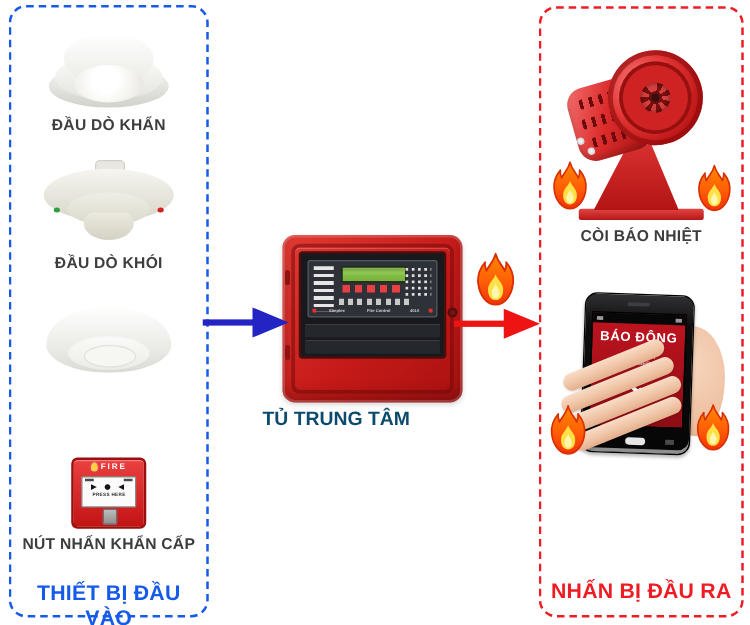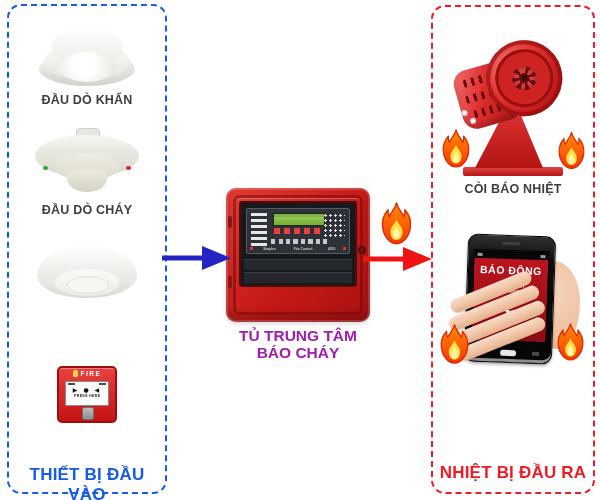--- a/index.html
+++ b/index.html
@@ -58,21 +58,21 @@
   .board{position:absolute;left:5px;right:5px;top:5px;height:44px;background:#2e3238;border:1px solid #565b63;border-radius:2px;}
   .lcd{position:absolute;left:26px;top:4px;width:50px;height:11px;background:linear-gradient(#8dc84a,#79b23a);box-shadow:inset 0 3px 0 rgba(0,0,0,.12),inset 0 6px 0 rgba(255,255,255,.08);border:1px solid #1d2a10;}
   .ind{position:absolute;left:4px;top:4px;width:16px;height:36px;background:repeating-linear-gradient(180deg,#e6e6e6 0 3px,transparent 3px 6px);}
   .keypad{position:absolute;right:4px;top:4px;width:22px;height:26px;background-image:radial-gradient(circle,#e2e2e2 1px,transparent 1.4px);background-size:5px 5px;}
   .redbtns{position:absolute;left:27px;top:19px;width:49px;height:6px;background:repeating-linear-gradient(90deg,#e84040 0 6px,#2e3238 6px 10px);}
   .greybtns{position:absolute;left:24px;top:30px;width:58px;height:5px;background:repeating-linear-gradient(90deg,#c9c9c9 0 4px,#2e3238 4px 7.5px);}
   .face-strip{position:absolute;left:3px;right:3px;bottom:1px;display:flex;justify-content:space-between;align-items:center;height:7px;}
   .face-strip span{color:#cfcfcf;font-size:6px;transform:scale(.55);font-weight:bold;white-space:nowrap;}
   .fs-dot{display:block;width:3px;height:3px;background:#e23333;}
   .band{position:absolute;left:3px;right:3px;height:10px;background:#24272c;border-top:1px solid #3a3e44;border-radius:1px;}
-  .panel-label{position:absolute;left:210px;top:327px;width:176px;text-align:center;color:#a21caf;font-weight:bold;font-size:15.5px;line-height:17px;}
+  .panel-label{position:absolute;left:210px;top:327px;width:176px;color:#0c4a6e;font-weight:bold;font-size:15.5px;line-height:17px;}
 
   
   .arrow{position:absolute;}
 
   
   .flame{position:absolute;z-index:6;}
 
   
   .siren{position:relative;width:120px;height:138px;}
   .sr-base{position:absolute;left:10px;bottom:2px;width:100px;height:9px;background:linear-gradient(#e34545,#b51616);border-radius:2px;}
@@ -139,21 +139,21 @@
     <div class="slot" style="top:122px">
       <div class="smoke">
           <div class="stub"></div>
           <div class="body"></div>
           <div class="ring"></div>
           <div class="cyl"></div>
           <div class="led-g"></div>
           <div class="led-r"></div>
         </div>
     </div>
-    <div class="dev-label" style="top:197px">ĐẦU DÒ CHÁY</div>
+    <div class="dev-label" style="top:197px">ĐẦU DÒ KHÓI</div>
 
     <div class="slot" style="top:240px">
       <div class="carbon">
           <div class="body"></div>
           <div class="face"></div>
           <div class="inner"></div>
         </div>
     </div>
 
     <div class="slot" style="top:360px">
@@ -166,20 +166,21 @@
           <div class="cp-marks">
               <i></i>
               <i></i>
             </div>
           <div class="cp-arrows">▶ ● ◀</div>
           <div class="cp-press">PRESS HERE</div>
         </div>
         <div class="cp-tab"></div>
       </div>
     </div>
+    <div class="dev-label" style="top:422px">NÚT NHẤN KHẨN CẤP</div>
 
     <div class="section-title" style="top:459px">THIẾT BỊ ĐẦU VÀO</div>
   </div>
 
   <div class="cabinet">
     <div class="cab-frame"></div>
     <div class="hinge" style="top:28px"></div>
     <div class="hinge" style="top:88px"></div>
     <div class="cab-window">
       <div class="board">
@@ -197,21 +198,20 @@
         </div>
       </div>
       <div class="band" style="top:56px"></div>
       <div class="band" style="top:69px"></div>
     </div>
     <div class="keyhole"></div>
   </div>
 
   <div class="panel-label">
     <div>TỦ TRUNG TÂM</div>
-    <div>BÁO CHÁY</div>
   </div>
 
   <svg class="arrow" style="left:162px;top:245px" width="70" height="26" viewBox="0 0 70 26">
     <rect x="0" y="10.5" width="42" height="5" fill="#2424c4"></rect>
       <polygon points="40,1 40,25 69,13" fill="#2424c4"></polygon>
   </svg>
   <svg class="arrow" style="left:363px;top:246px" width="70" height="26" viewBox="0 0 70 26">
     <rect x="0" y="10.5" width="42" height="5" fill="#ee1414"></rect>
       <polygon points="40,1 40,25 69,13" fill="#ee1414"></polygon>
   </svg>
@@ -286,16 +286,16 @@
           <div class="ph-home"></div>
           <div class="ph-key ph-k2"></div>
         </div>
         <div class="finger fg1"></div>
         <div class="finger fg2"></div>
         <div class="finger fg3"></div>
         <div class="finger fg4"></div>
       </div>
     </div>
 
-    <div class="section-title" style="top:456px">NHIỆT BỊ ĐẦU RA</div>
+    <div class="section-title" style="top:456px">NHẤN BỊ ĐẦU RA</div>
   </div>
 
 </div>
 
 </body></html>

